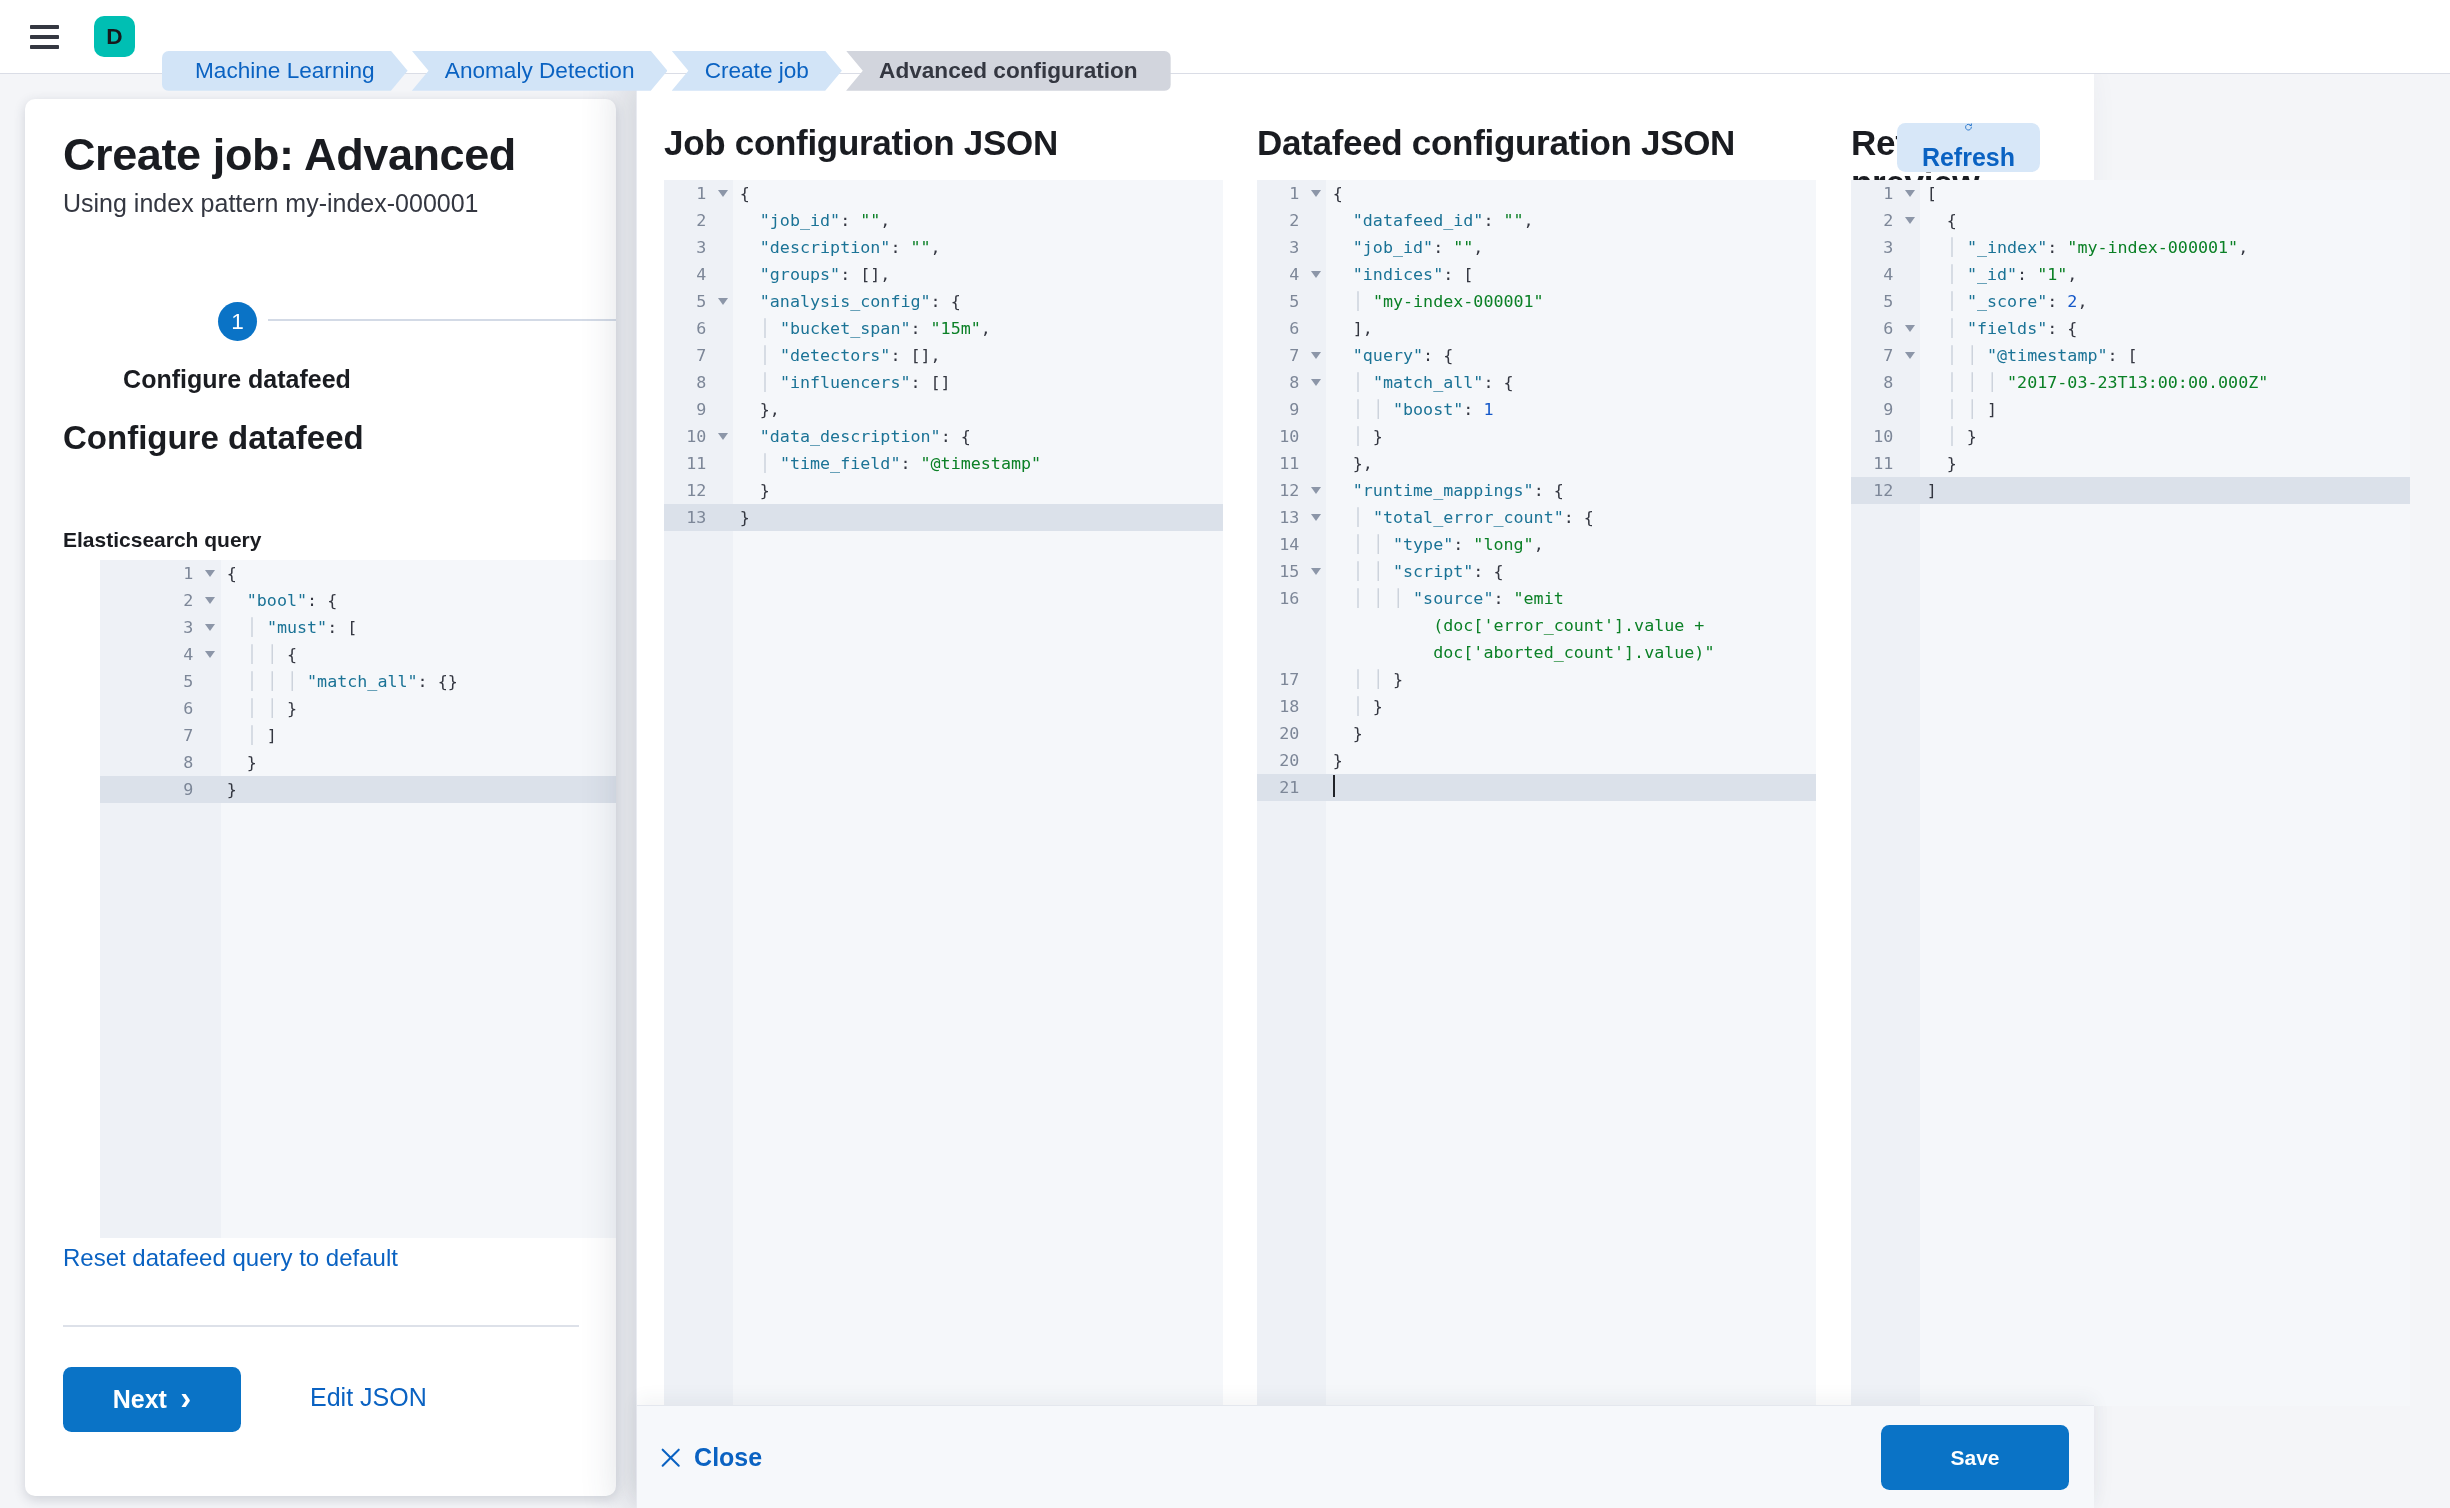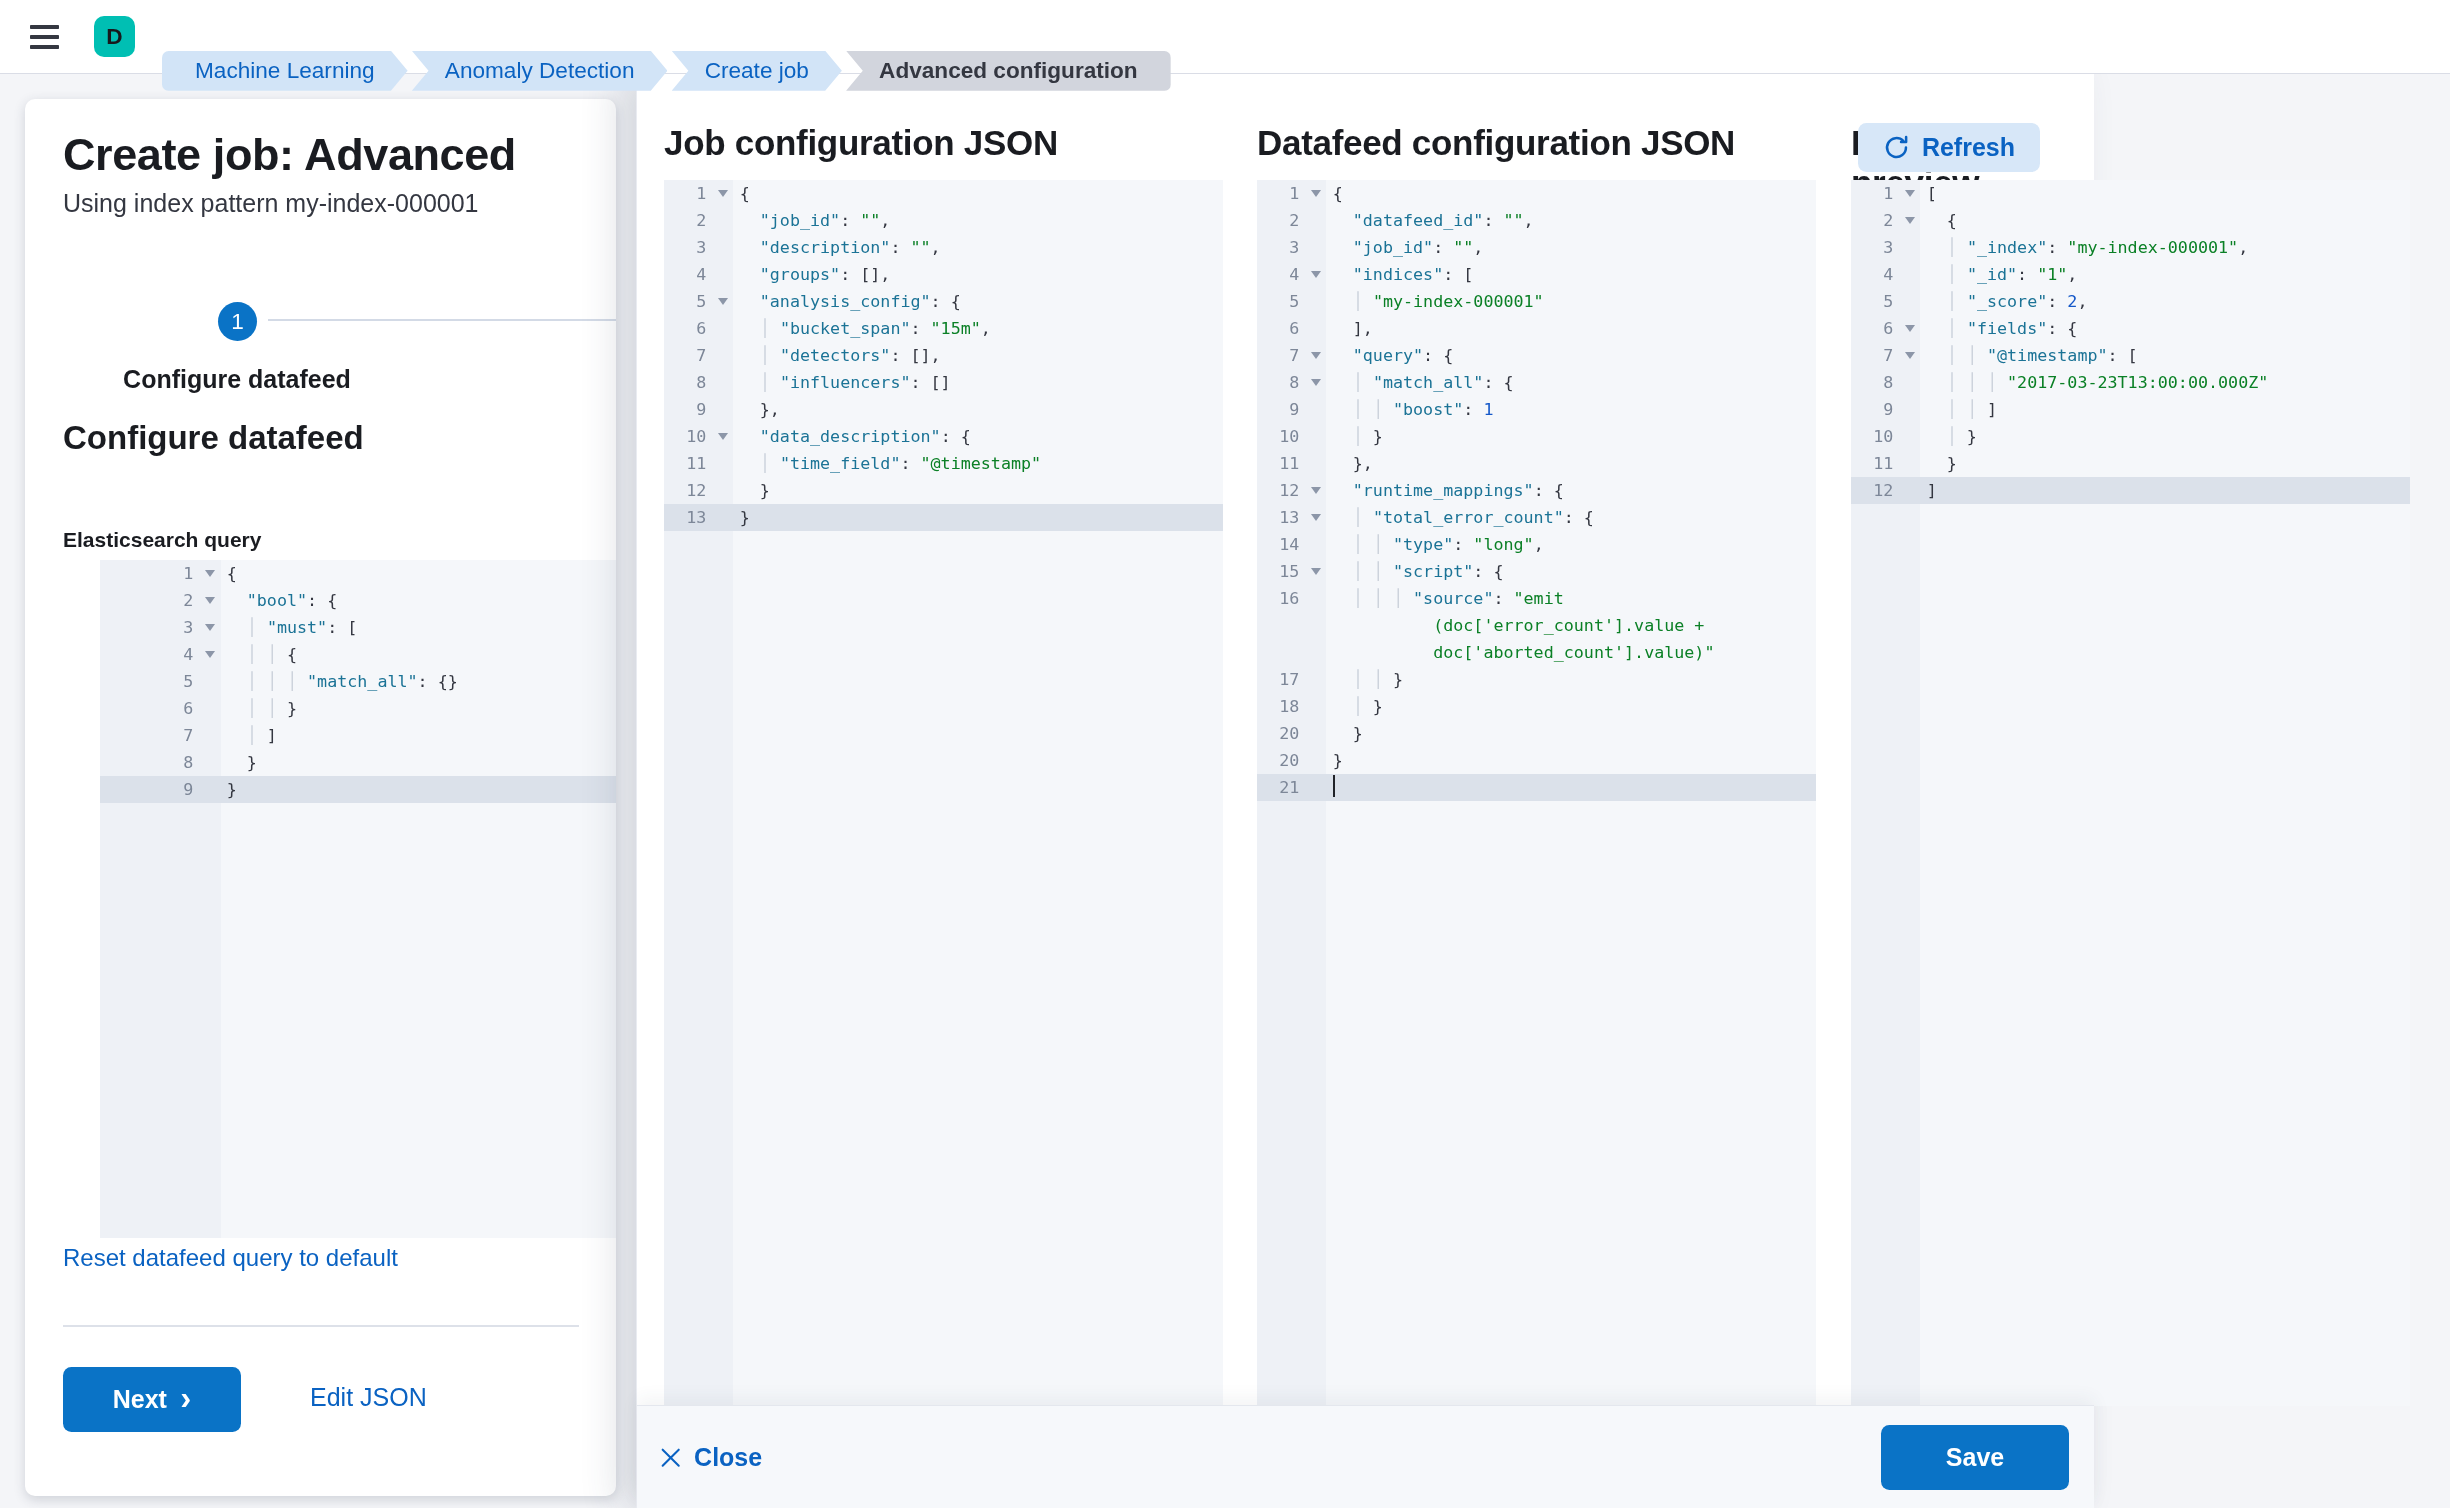--- a/index.html
+++ b/index.html
@@ -47,26 +47,26 @@
   .next-chevron{font-size:33px;line-height:1;margin-top:-5px;}
   .edit-json{position:absolute;left:285px;top:1284px;font-size:25px;font-weight:500;color:var(--link);cursor:pointer;}
 
   
   .flyout{position:absolute;left:636px;top:74px;width:1458px;height:1435px;background:#fff;z-index:20;
           border-left:1.7px solid #e9ebf1;box-shadow:-18.4px 0 37px rgba(50,60,90,.16);}
   .fly-col-title{position:absolute;top:49px;font-size:35px;font-weight:700;letter-spacing:-0.3px;}
   .t1{left:27px;} .t2{left:620px;} .t3{left:1214px;}
   .refresh-btn{position:absolute;right:54px;top:49px;height:49px;padding:0 25px;border:none;border-radius:8.4px;
           background:var(--refresh-bg);color:var(--link);font-size:25px;font-weight:600;font-family:inherit;
-          display:flex;align-items:center;gap:11.7px;cursor:pointer;}
+          display:flex;align-items:center;gap:11.7px;cursor:pointer;flex-direction:column;}
   .fly-footer{position:absolute;left:0;right:0;bottom:0;height:104px;background:#f6f8fb;border-top:1.7px solid #e4e7ee;
           box-shadow:0 -6.7px 16.7px rgba(50,60,90,.06);display:flex;align-items:center;padding:0 25px 0 22px;}
   .close-btn{display:flex;align-items:center;gap:11.7px;color:var(--link);font-size:25px;font-weight:600;cursor:pointer;}
   .save-btn{margin-left:auto;width:188px;height:65px;border:none;border-radius:8.4px;background:var(--primary);
-          color:#fff;font-size:25px;font-weight:700;font-family:inherit;cursor:pointer;}
+          color:#fff;font-size:21px;font-weight:700;font-family:inherit;cursor:pointer;}
 
   
   .editor{position:absolute;background:var(--editor-bg);overflow:hidden;
           font-family:"DejaVu Sans Mono",monospace;font-size:16.7px;line-height:27px;color:var(--syntax-punct);}
   .editor .gutter-bg{position:absolute;left:0;top:0;bottom:0;background:var(--editor-gutter-bg);}
   .ed-line{position:relative;display:flex;height:27px;white-space:pre;}
   .ed-line.active{background:var(--editor-active-line);}
   .gutter{flex:none;text-align:right;color:var(--gutter-text);padding-right:6.7px;}
   .fold{flex:none;width:20px;display:flex;align-items:center;justify-content:center;}
   .fold i{display:block;width:0;height:0;border-left:5.9px solid transparent;border-right:5.9px solid transparent;border-top:7.5px solid #8c96a8;}

